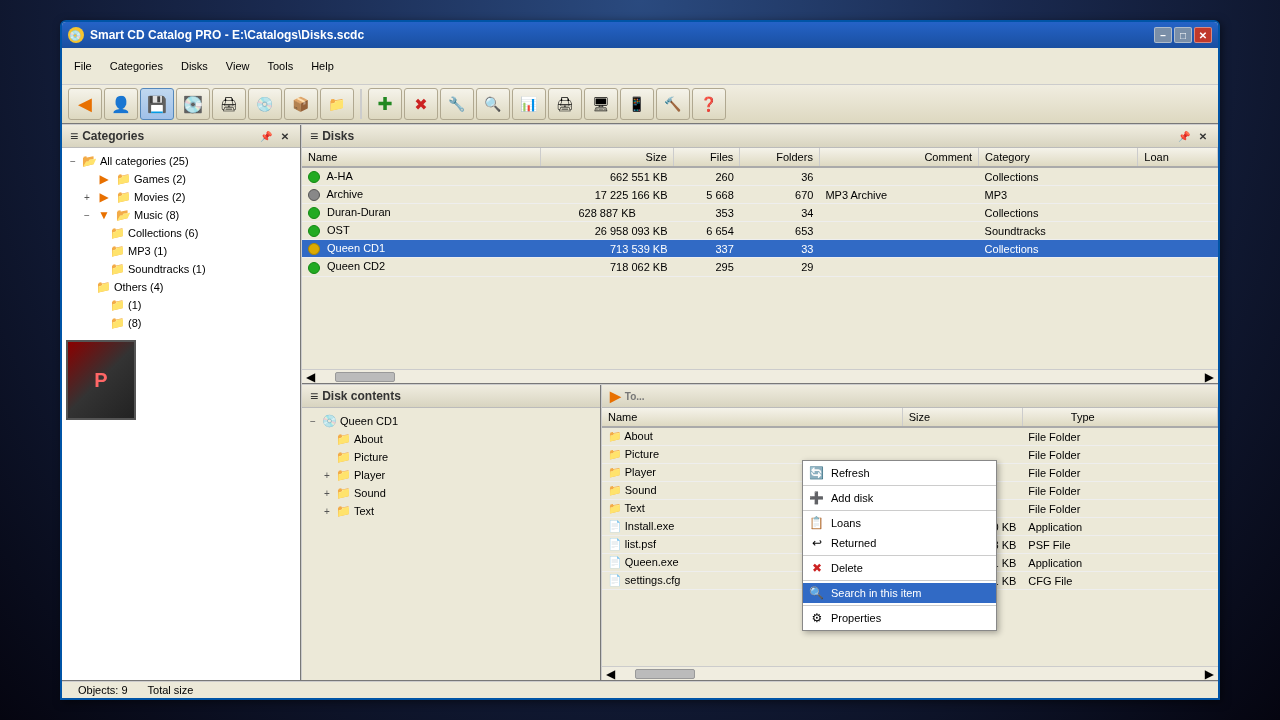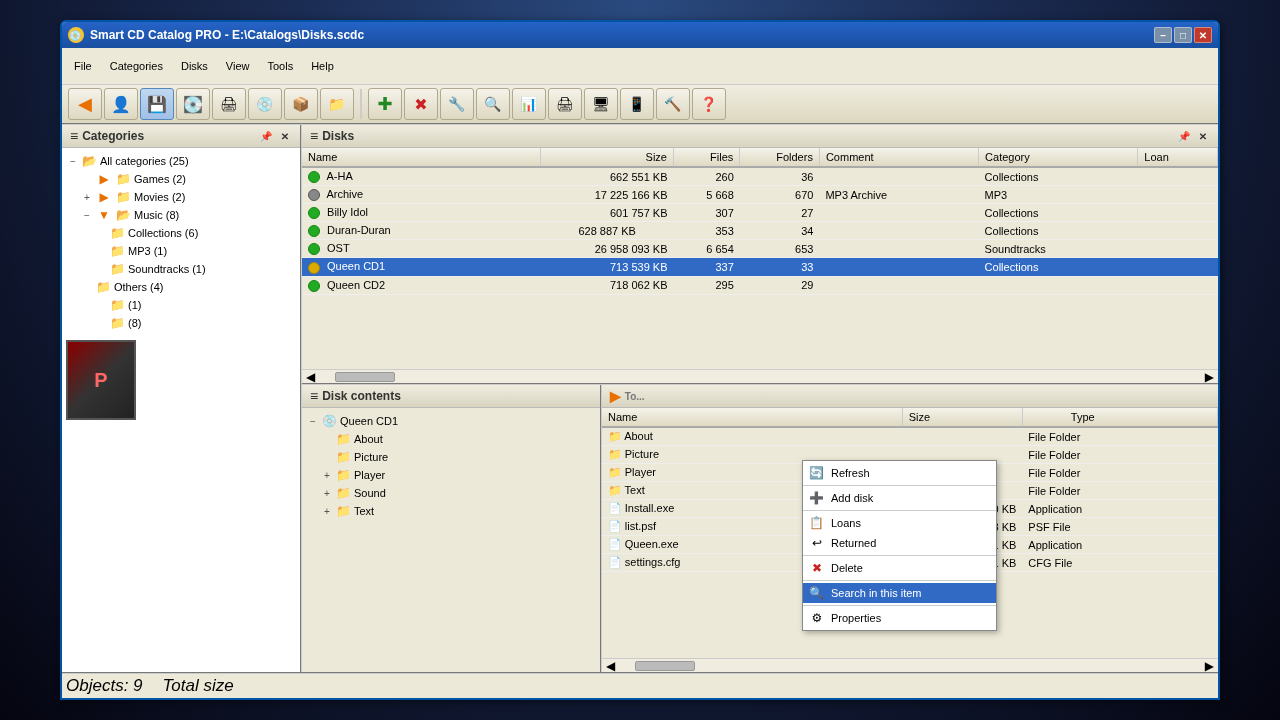--- a/index.html
+++ b/index.html
@@ -278,25 +278,24 @@
       height: 10px;
       background: #bbb;
       border: 1px solid #999;
       border-radius: 2px;
       margin-left: 20px;
     }
 
     .status-bar {
       background: #ece9d8;
       border-top: 2px groove #ccc;
-      padding: 2px 4px;
+      padding: 2px 16px;
       display: flex;
       gap: 20px;
-      font-size: 17px;
-      font-style: italic;
+      font-size: 11px;
     }
     .status-section {
       display: flex;
       align-items: center;
       gap: 4px;
     }
 
     
     .context-menu {
       position: absolute;
@@ -361,21 +360,21 @@
       font-size: 20px;
       font-weight: bold;
     }
 
     .folder-icon { color: #f4c430; font-size: 12px; }
 
     .col-name { width: 180px; }
     .col-size { width: 100px; text-align: right; }
     .col-files { width: 50px; text-align: right; }
     .col-folders { width: 60px; text-align: right; }
-    .col-comment { width: 120px; }
+    .col-comment { width: 120px; text-align: right; }
     .col-category { width: 120px; }
     .col-loan { width: 60px; }
 
     
     body::before {
       content: '';
       position: fixed;
       top: 0; left: 0; right: 0; bottom: 0;
       background: radial-gradient(ellipse at center top, #2a4a7f 0%, #1a2a50 40%, #050510 100%);
       z-index: -1;
@@ -559,32 +558,20 @@
     <td style="text-align:right;">17 225 166 KB</td>
     <td style="text-align:right;">5 668</td>
     <td style="text-align:right;">670</td>
     <td>MP3 Archive</td>
     <td>MP3</td>
     <td></td>
   </tr>
                 <tr>
     <td>
       <span style="display:inline-block;width:12px;height:12px;background:#22aa22;border:1px solid #118811;border-radius:50%;margin-right:4px;vertical-align:middle;"></span>
-      Billy Idol
-    </td>
-    <td style="text-align:right;">601 757 KB</td>
-    <td style="text-align:right;">307</td>
-    <td style="text-align:right;">27</td>
-    <td></td>
-    <td>Collections</td>
-    <td></td>
-  </tr>
-                <tr>
-    <td>
-      <span style="display:inline-block;width:12px;height:12px;background:#22aa22;border:1px solid #118811;border-radius:50%;margin-right:4px;vertical-align:middle;"></span>
       Duran-Duran
     </td>
     <td style="text-align:center;">628 887 KB</td>
     <td style="text-align:right;">353</td>
     <td style="text-align:right;">34</td>
     <td></td>
     <td>Collections</td>
     <td></td>
   </tr>
                 <tr>
@@ -708,20 +695,25 @@
     <td><span>📁</span> Picture</td>
     <td style="text-align:right;"></td>
     <td>File Folder</td>
   </tr>
                   <tr>
     <td><span>📁</span> Player</td>
     <td style="text-align:right;"></td>
     <td>File Folder</td>
   </tr>
                   <tr>
+    <td><span>📁</span> Sound</td>
+    <td style="text-align:right;"></td>
+    <td>File Folder</td>
+  </tr>
+                  <tr>
     <td><span>📁</span> Text</td>
     <td style="text-align:right;"></td>
     <td>File Folder</td>
   </tr>
                   <tr>
     <td><span>📄</span> Install.exe</td>
     <td style="text-align:right;">1 430 KB</td>
     <td>Application</td>
   </tr>
                   <tr>

